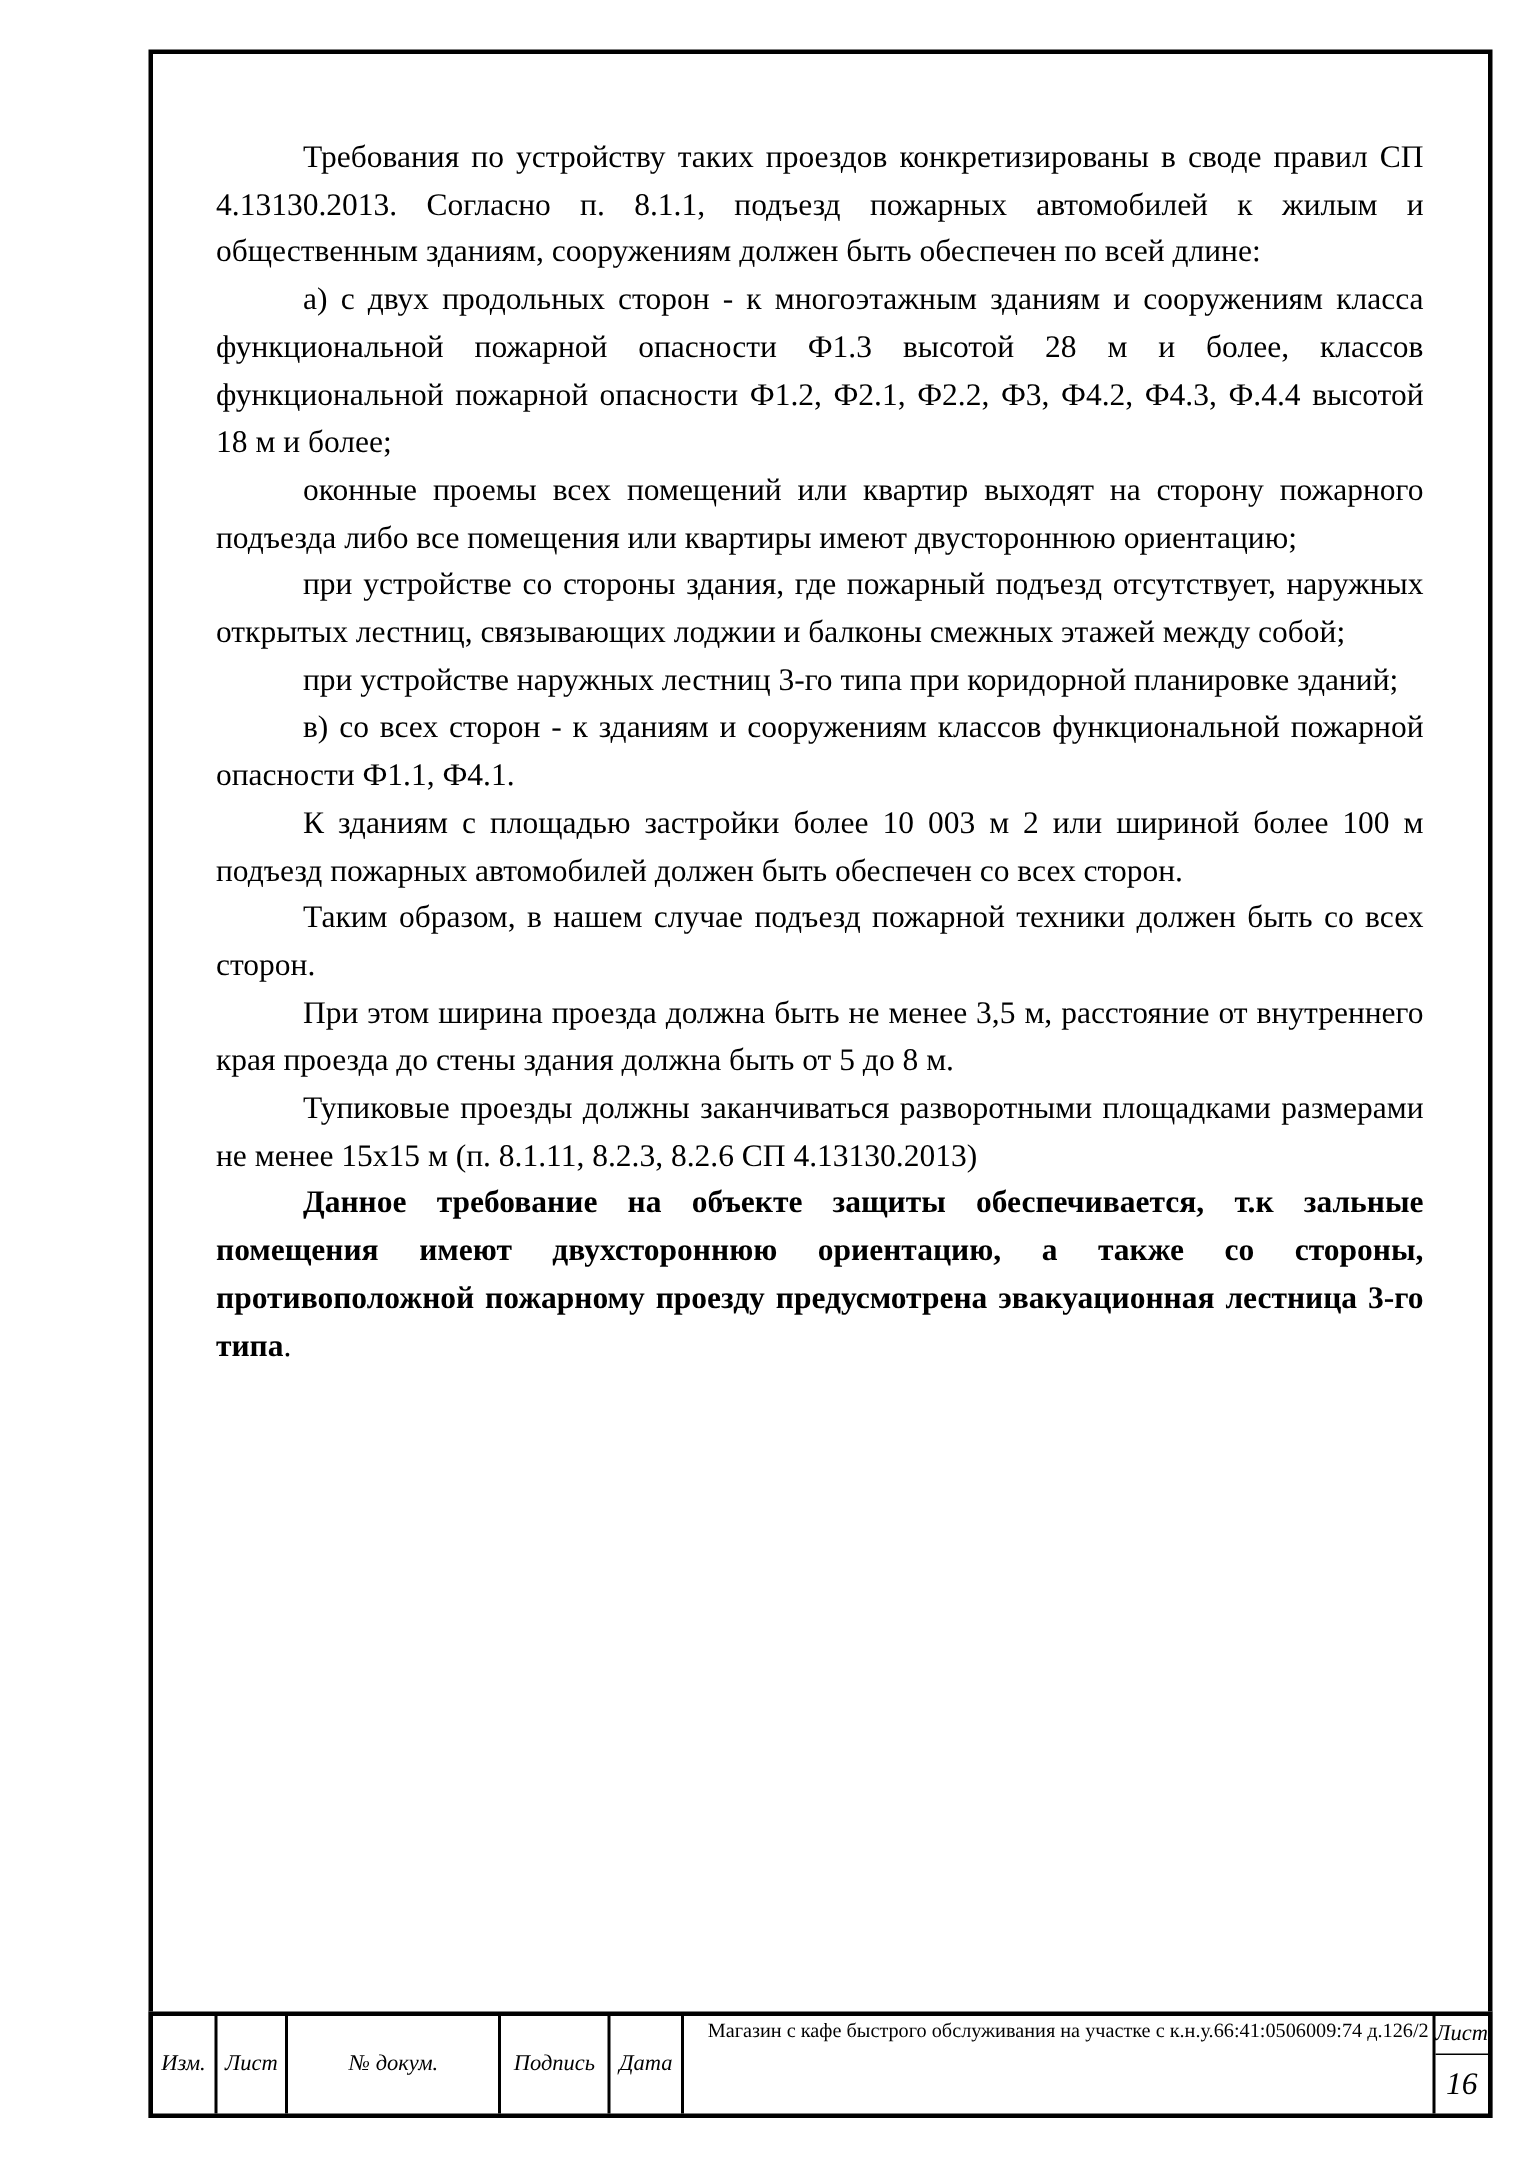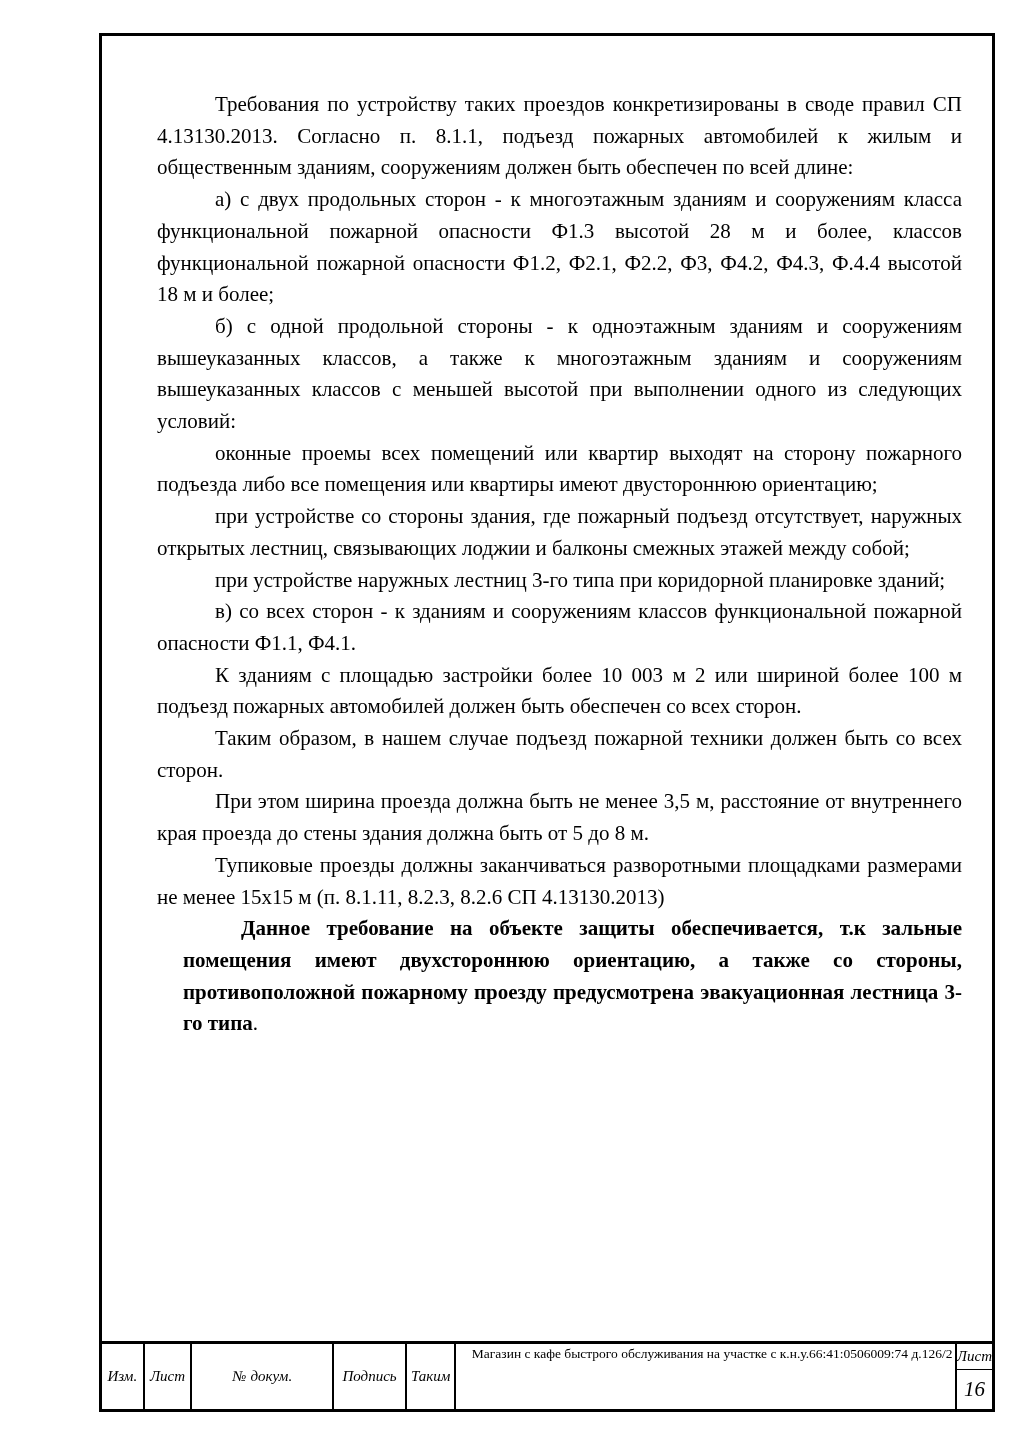--- a/index.html
+++ b/index.html
@@ -16,29 +16,29 @@
     position: absolute;
     left: 99px;
     top: 33px;
     width: 896px;
     height: 1379px;
     border: 3px solid #000;
     box-sizing: border-box;
   }
   .text-body {
     position: absolute;
-    left: 157px;
+    left: 144px;
     top: 89px;
     width: 805px;
     font-size: 21px;
     line-height: 31.7px;
     text-align: justify;
   }
   .para { margin: 0; text-indent: 58px; }
-  .para.bold { font-weight: bold; margin-left: 26px; }
+  .para.bold { font-weight: bold; }
   .para.bold .normal { font-weight: normal; }
 
   
   .title-block {
     position: absolute;
     left: 99px;
     top: 1341px;
     width: 896px;
     height: 71px;
     box-sizing: border-box;
@@ -104,21 +104,20 @@
 </style>
 </head>
 <body>
 
 <div class="page">
   <div class="frame"></div>
 
   <div class="text-body">
       <p class="para">Требования по устройству таких проездов конкретизированы в своде правил СП 4.13130.2013. Согласно п. 8.1.1, подъезд пожарных автомобилей к жилым и общественным зданиям, сооружениям должен быть обеспечен по всей длине:</p>
       <p class="para">а) с двух продольных сторон - к многоэтажным зданиям и сооружениям класса функциональной пожарной опасности Ф1.3 высотой 28 м и более, классов функциональной пожарной опасности Ф1.2, Ф2.1, Ф2.2, Ф3, Ф4.2, Ф4.3, Ф.4.4 высотой 18 м и более;</p>
-      <p class="para">б) с одной продольной стороны - к одноэтажным зданиям и сооружениям вышеуказанных классов, а также к многоэтажным зданиям и сооружениям вышеуказанных классов с меньшей высотой при выполнении одного из следующих условий:</p>
       <p class="para">оконные проемы всех помещений или квартир выходят на сторону пожарного подъезда либо все помещения или квартиры имеют двустороннюю ориентацию;</p>
       <p class="para">при устройстве со стороны здания, где пожарный подъезд отсутствует, наружных открытых лестниц, связывающих лоджии и балконы смежных этажей между собой;</p>
       <p class="para">при устройстве наружных лестниц 3-го типа при коридорной планировке зданий;</p>
       <p class="para">в) со всех сторон - к зданиям и сооружениям классов функциональной пожарной опасности Ф1.1, Ф4.1.</p>
       <p class="para">К зданиям с площадью застройки более 10 003 м 2 или шириной более 100 м подъезд пожарных автомобилей должен быть обеспечен со всех сторон.</p>
       <p class="para">Таким образом, в нашем случае подъезд пожарной техники должен быть со всех сторон.</p>
       <p class="para">При этом ширина проезда должна быть не менее 3,5 м, расстояние от внутреннего края проезда до стены здания должна быть от 5 до 8 м.</p>
       <p class="para">Тупиковые проезды должны заканчиваться разворотными площадками размерами не менее 15х15 м (п. 8.1.11, 8.2.3, 8.2.6 СП 4.13130.2013)</p>
       <p class="para bold"><span>Данное требование на объекте защиты обеспечивается, т.к зальные помещения имеют двухстороннюю ориентацию, а также со стороны, противоположной пожарному проезду предусмотрена эвакуационная лестница 3-го типа</span><span class="normal">.</span></p>
     </div>
@@ -140,21 +139,21 @@
       <div class="r3">№ докум.</div>
     </div>
     <div class="tb-col tb-c4">
       <div class="r1"></div>
       <div class="r2"></div>
       <div class="r3">Подпись</div>
     </div>
     <div class="tb-col tb-c5">
       <div class="r1"></div>
       <div class="r2"></div>
-      <div class="r3">Таким</div>
+      <div class="r3">Дата</div>
     </div>
     <div class="tb-doc">Магазин с кафе быстрого обслуживания на участке с к.н.у.66:41:0506009:74 д.126/2</div>
     <div class="tb-sheet">
       <div class="sheet-label">Лист</div>
       <div class="sheet-number">16</div>
     </div>
   </div>
 </div>
 
 </body></html>

